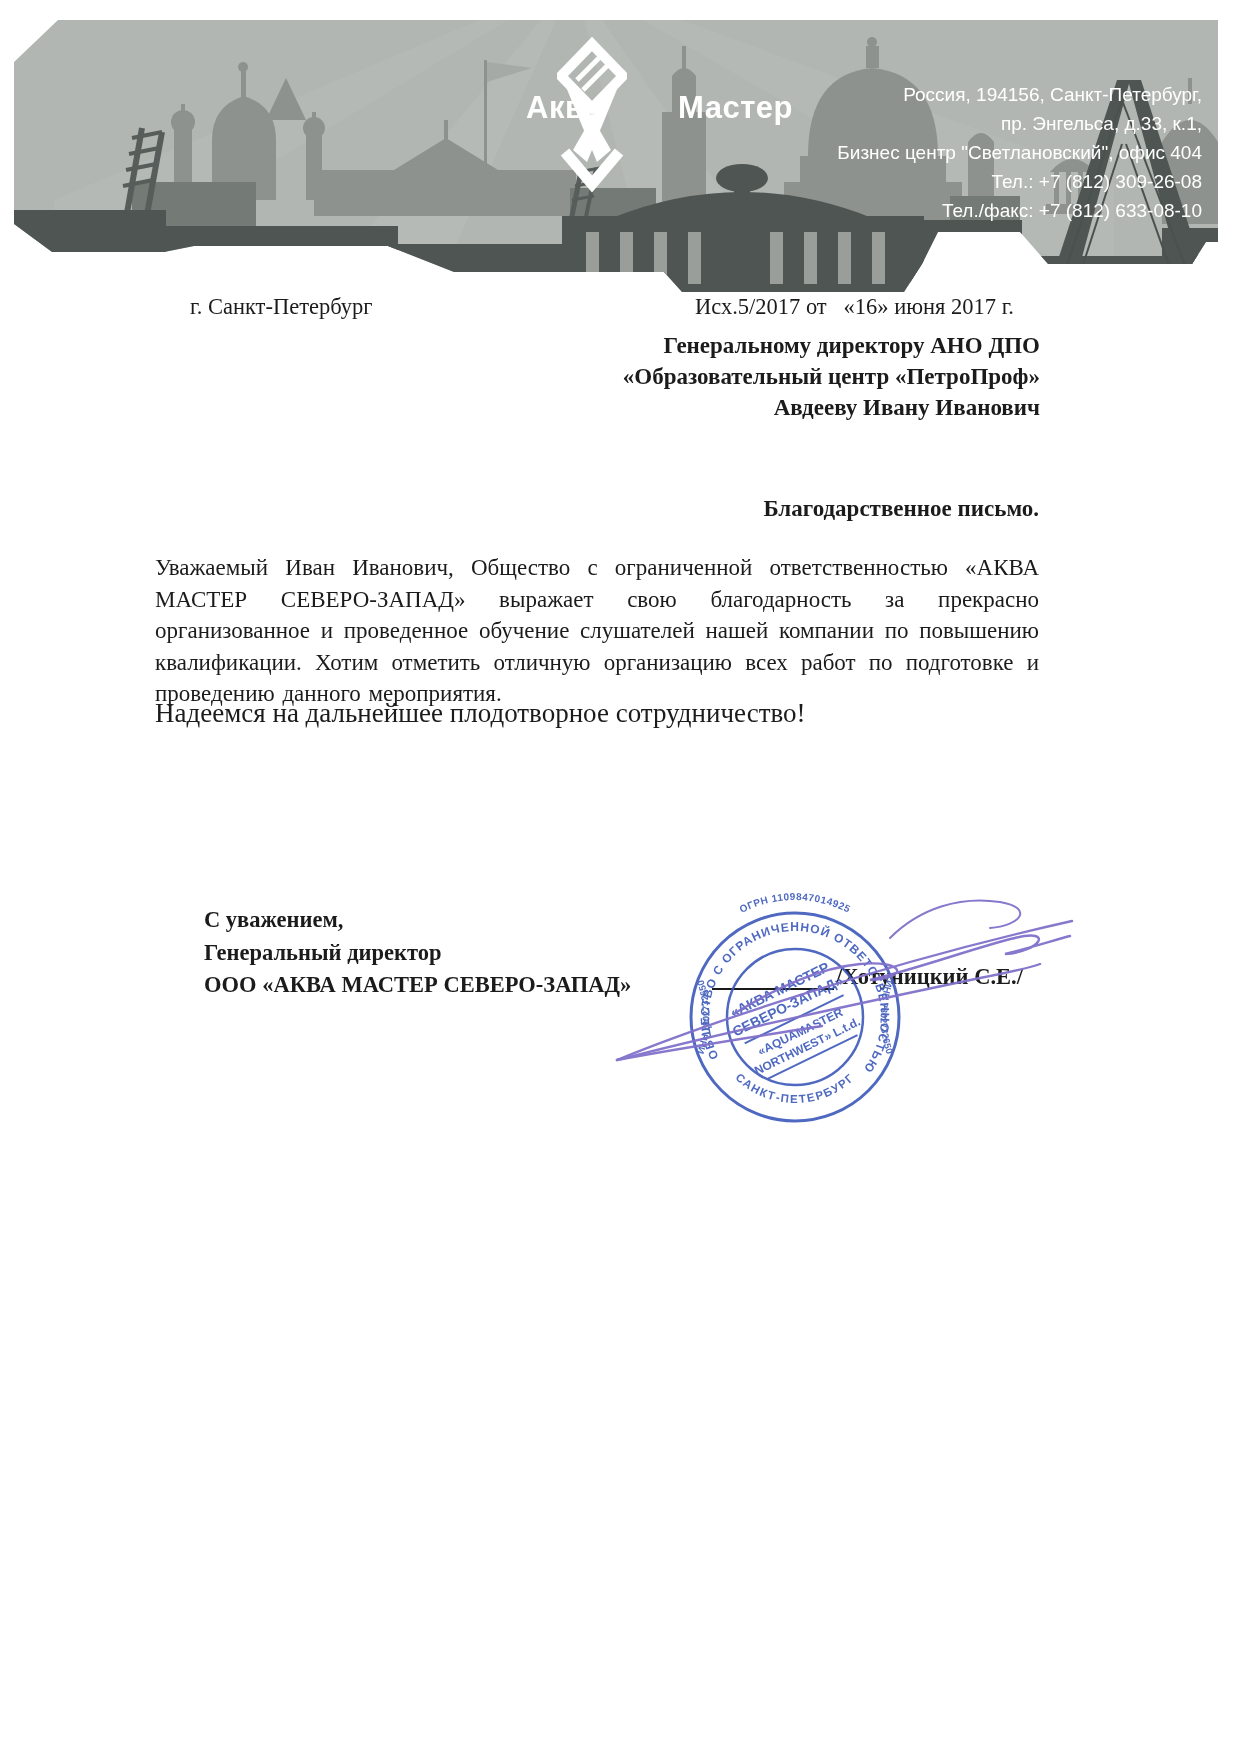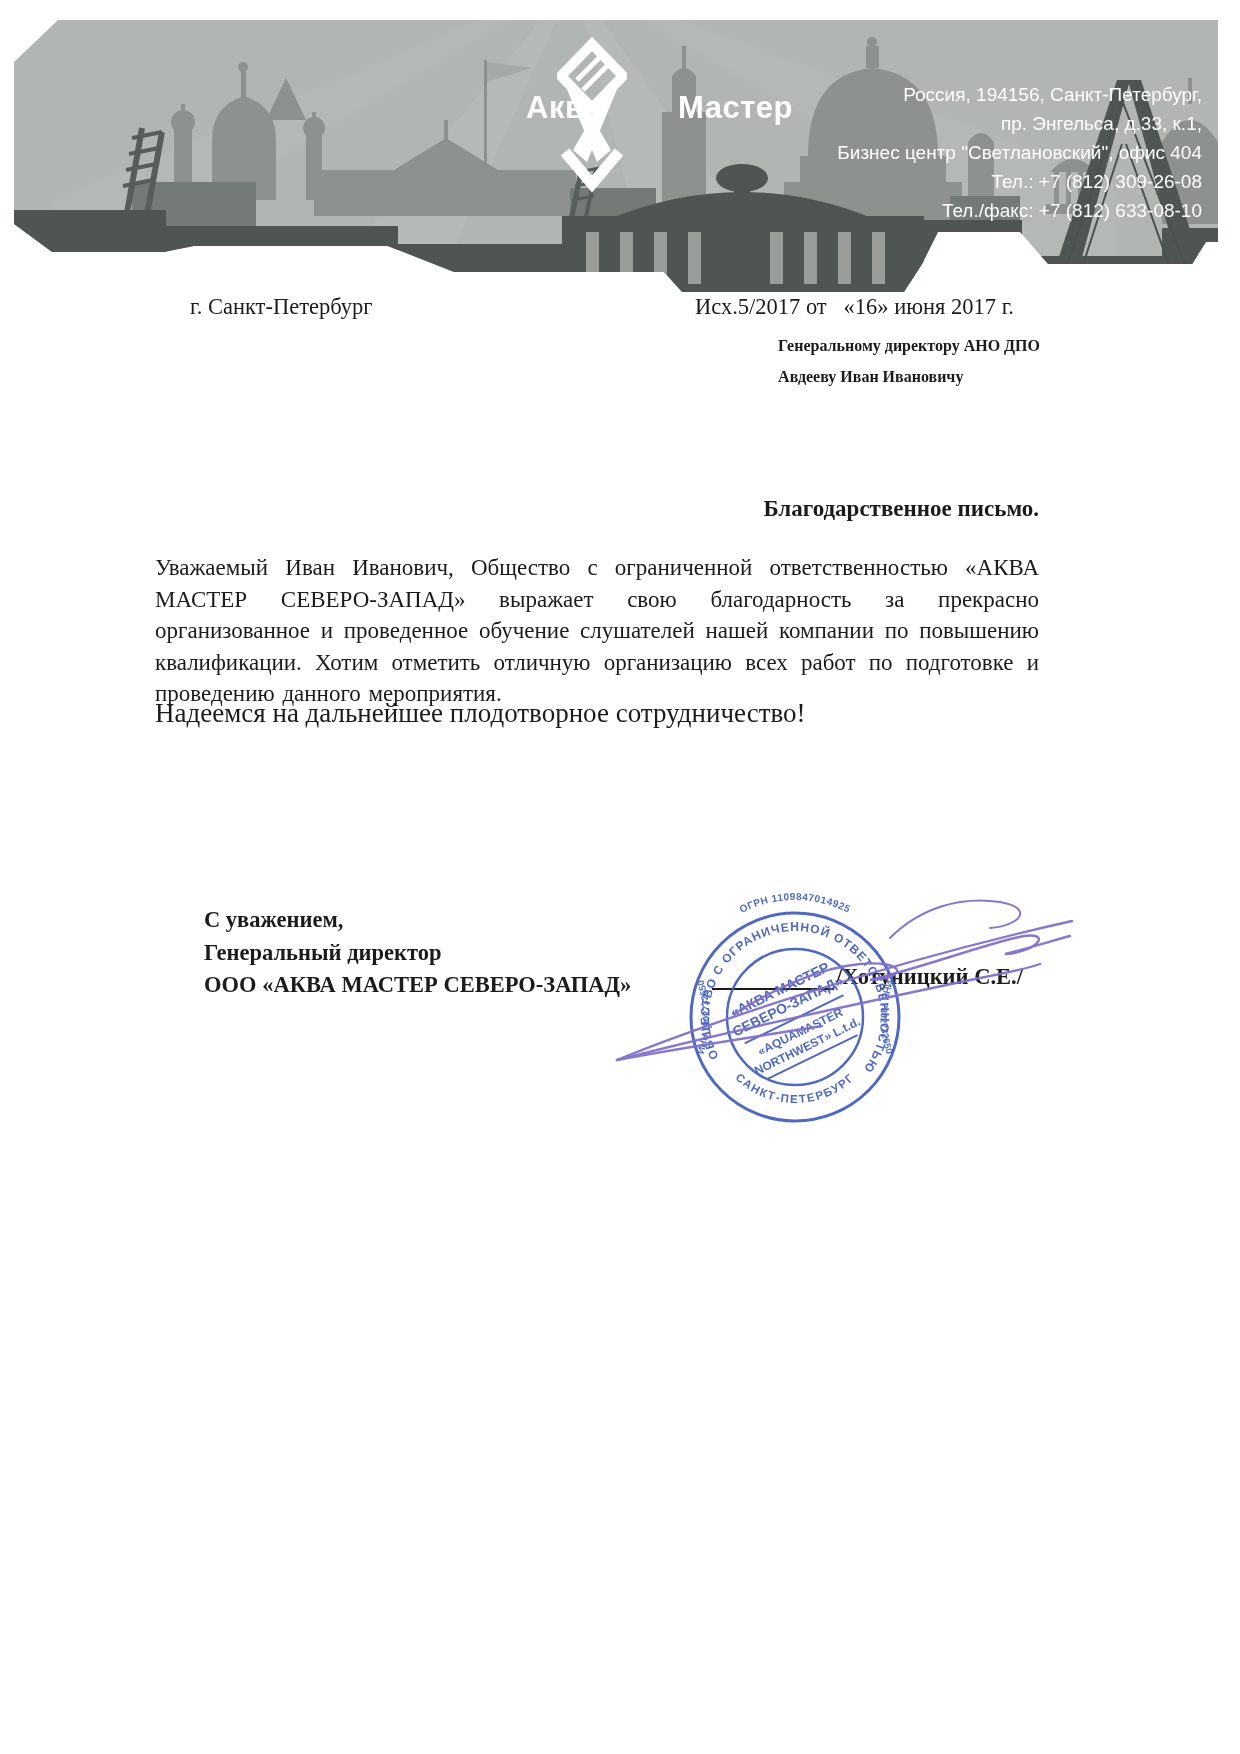--- a/index.html
+++ b/index.html
@@ -20,22 +20,22 @@
   .emblem{position:absolute;left:543px;top:12px;z-index:3;}
   .contact{
     position:absolute;right:16px;top:60px;z-index:3;text-align:right;
     color:#ffffff;font-family:"Liberation Sans",sans-serif;
     font-size:19px;line-height:29px;font-weight:500;
   }
   
   .meta-city{position:absolute;left:190px;top:294px;font-size:22.5px;}
   .meta-ref{position:absolute;right:226px;top:294px;font-size:22.5px;white-space:pre;}
   .addressee{
-    position:absolute;right:200px;top:330px;text-align:left;
-    font-weight:bold;font-size:16px;line-height:31px;
+    position:absolute;right:200px;top:330px;text-align:right;
+    font-weight:bold;font-size:23px;line-height:31px;
   }
   .title{
     position:absolute;left:155px;top:496px;width:884px;text-align:right;
     font-weight:bold;font-size:23px;
   }
   .body-par{
     position:absolute;left:155px;top:552px;width:884px;margin:0;
     font-size:23px;line-height:31.5px;text-align:justify;word-spacing:2px;
   }
   .closing{
@@ -209,21 +209,22 @@
       <div>Тел.: +7 (812) 309-26-08</div>
       <div>Тел./факс: +7 (812) 633-08-10</div>
     </div>
   </div>
 
   <div class="meta-city">г. Санкт-Петербург</div>
   <div class="meta-ref">Исх.5/2017 от   «16» июня 2017 г.</div>
 
   <div class="addressee">
     <div>Генеральному директору АНО ДПО</div>
-    <div>Авдееву Иван Ивановичу</div>
+    <div>«Образовательный центр «ПетроПроф»</div>
+    <div>Авдееву Ивану Иванович</div>
   </div>
 
   <div class="title">Благодарственное письмо.</div>
   <p class="body-par">Уважаемый Иван Иванович, Общество с ограниченной ответственностью «АКВА МАСТЕР СЕВЕРО-ЗАПАД» выражает свою благодарность за прекрасно организованное и проведенное обучение слушателей нашей компании по повышению квалификации. Хотим отметить отличную организацию всех работ по подготовке и проведению данного мероприятия.</p>
   <div class="closing">Надеемся на дальнейшее плодотворное сотрудничество!</div>
 
   <div class="signoff">
     <div>С уважением,</div>
     <div>Генеральный директор</div>
     <div>ООО «АКВА МАСТЕР СЕВЕРО-ЗАПАД»</div>

